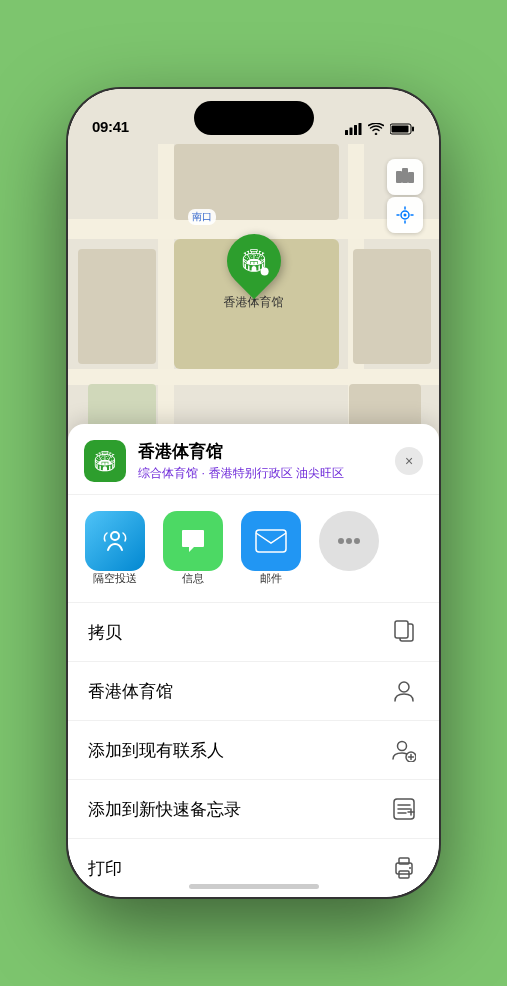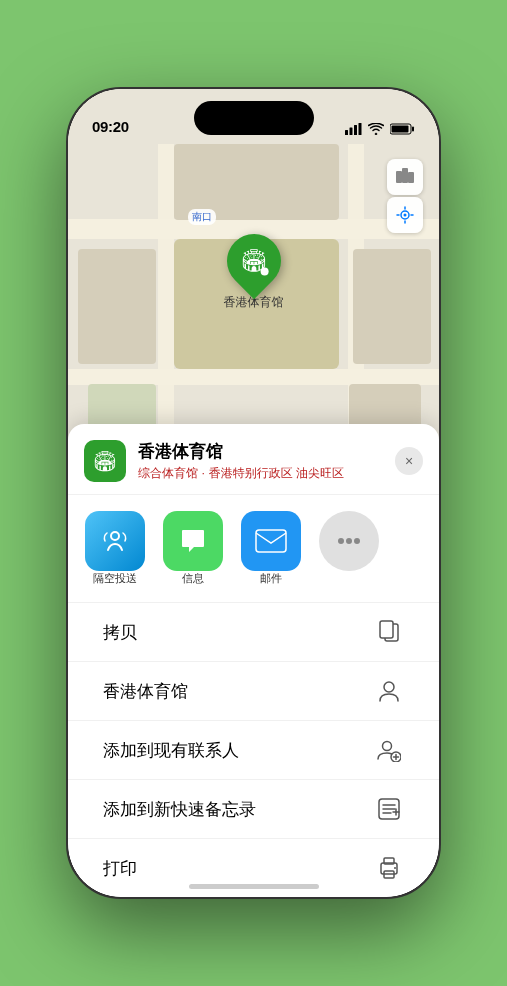--- a/index.html
+++ b/index.html
@@ -181,21 +181,21 @@
     .sheet-title-group {
       flex: 1;
     }
     .sheet-title {
       font-size: 17px;
       font-weight: 600;
       color: #000;
     }
     .sheet-subtitle {
       font-size: 12px;
-      color: #b91c1c;
+      color: #6d28d9;
       margin-top: 2px;
     }
     .sheet-close-btn {
       width: 28px;
       height: 28px;
       background: #e8e8e8;
       border-radius: 50%;
       display: flex;
       align-items: center;
       justify-content: center;
@@ -233,21 +233,21 @@
     .share-icon-more { background: #e0e0e0; }
     .share-label {
       font-size: 11px;
       color: #333;
       text-align: center;
     }
     
     .action-row {
       display: flex;
       align-items: center;
-      padding: 14px 35px;
+      padding: 14px 20px;
       border-bottom: 1px solid #f0f0f0;
     }
     .action-label {
       flex: 1;
       font-size: 17px;
       color: #000;
     }
     .action-icon {
       width: 30px;
       height: 30px;
@@ -292,21 +292,21 @@
   </style>
 </head>
 <body>
 
 <div class="phone-frame">
   <div class="phone-screen">
 
     <div class="dynamic-island"></div>
 
     <div class="status-bar">
-      <span class="status-time">09:20</span>
+      <span class="status-time">09:41</span>
       <div class="status-icons">
 
         <svg width="17" height="12" viewBox="0 0 17 12">
           <rect x="0" y="7" width="3" height="5" rx="0.5" fill="#000"></rect>
           <rect x="4.5" y="4.5" width="3" height="7.5" rx="0.5" fill="#000"></rect>
           <rect x="9" y="2" width="3" height="10" rx="0.5" fill="#000"></rect>
           <rect x="13.5" y="0" width="3" height="12" rx="0.5" fill="#000"></rect>
         </svg>
 
         <svg width="16" height="12" viewBox="0 0 16 12">

